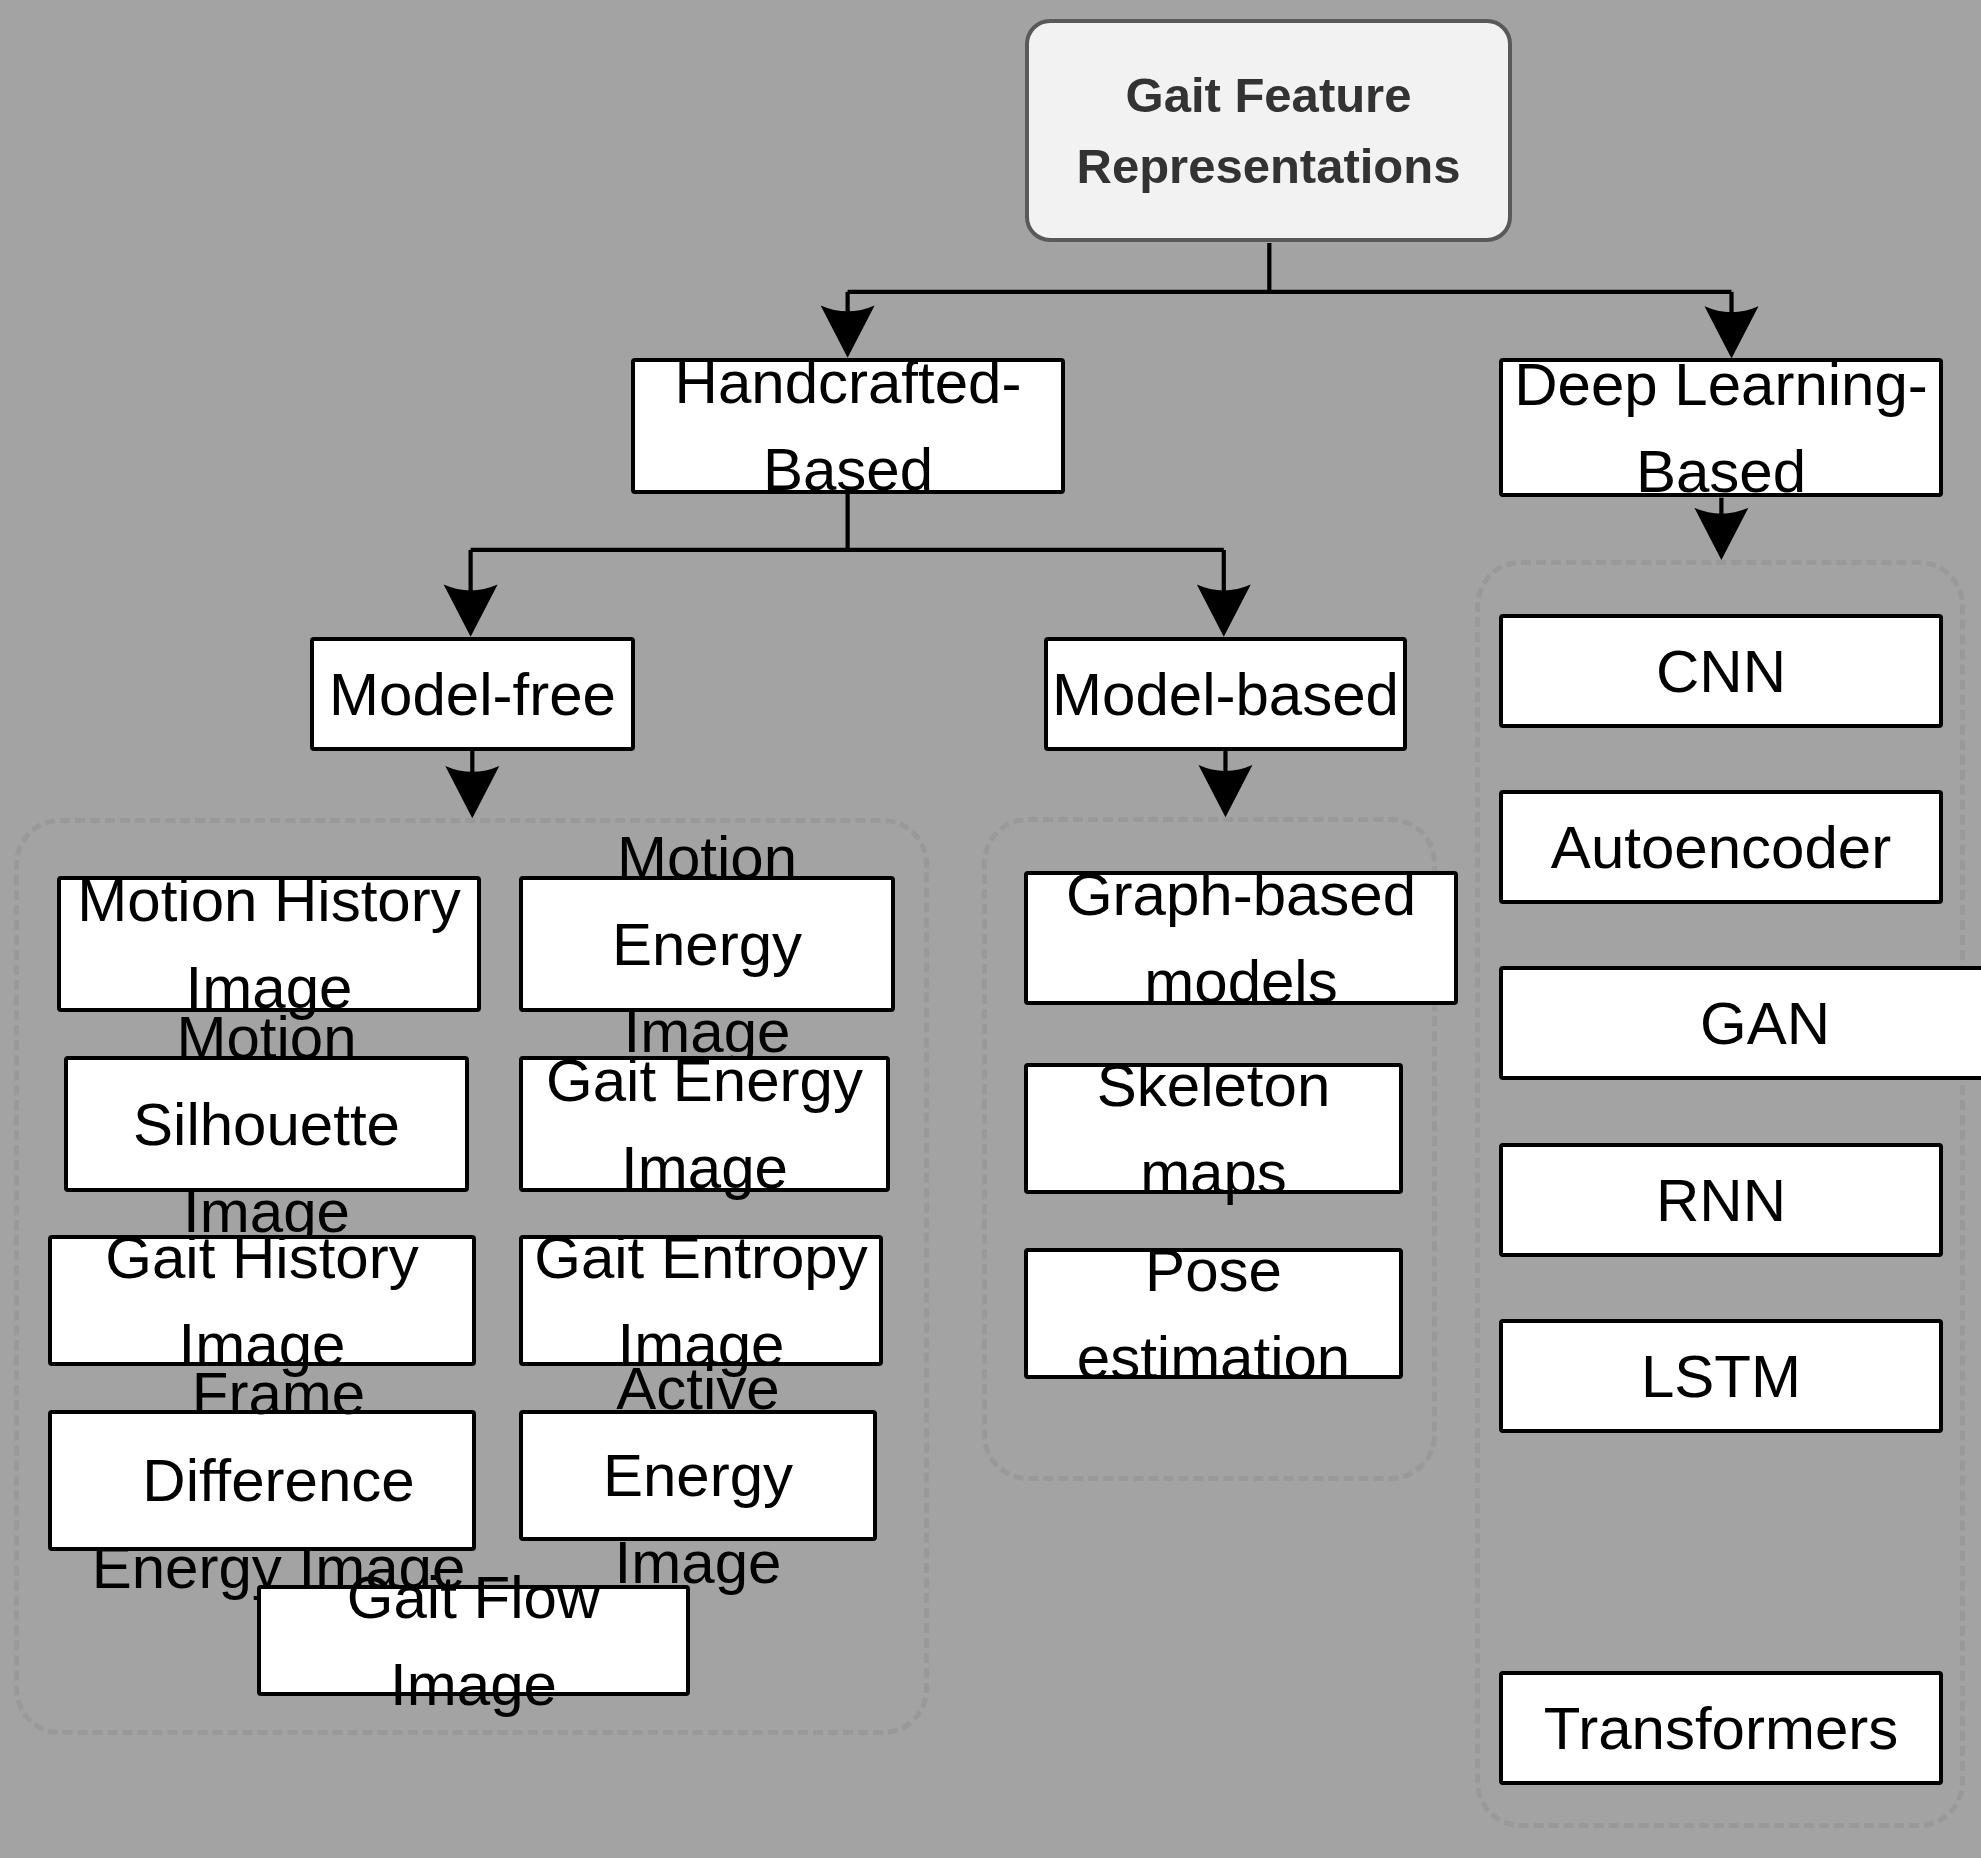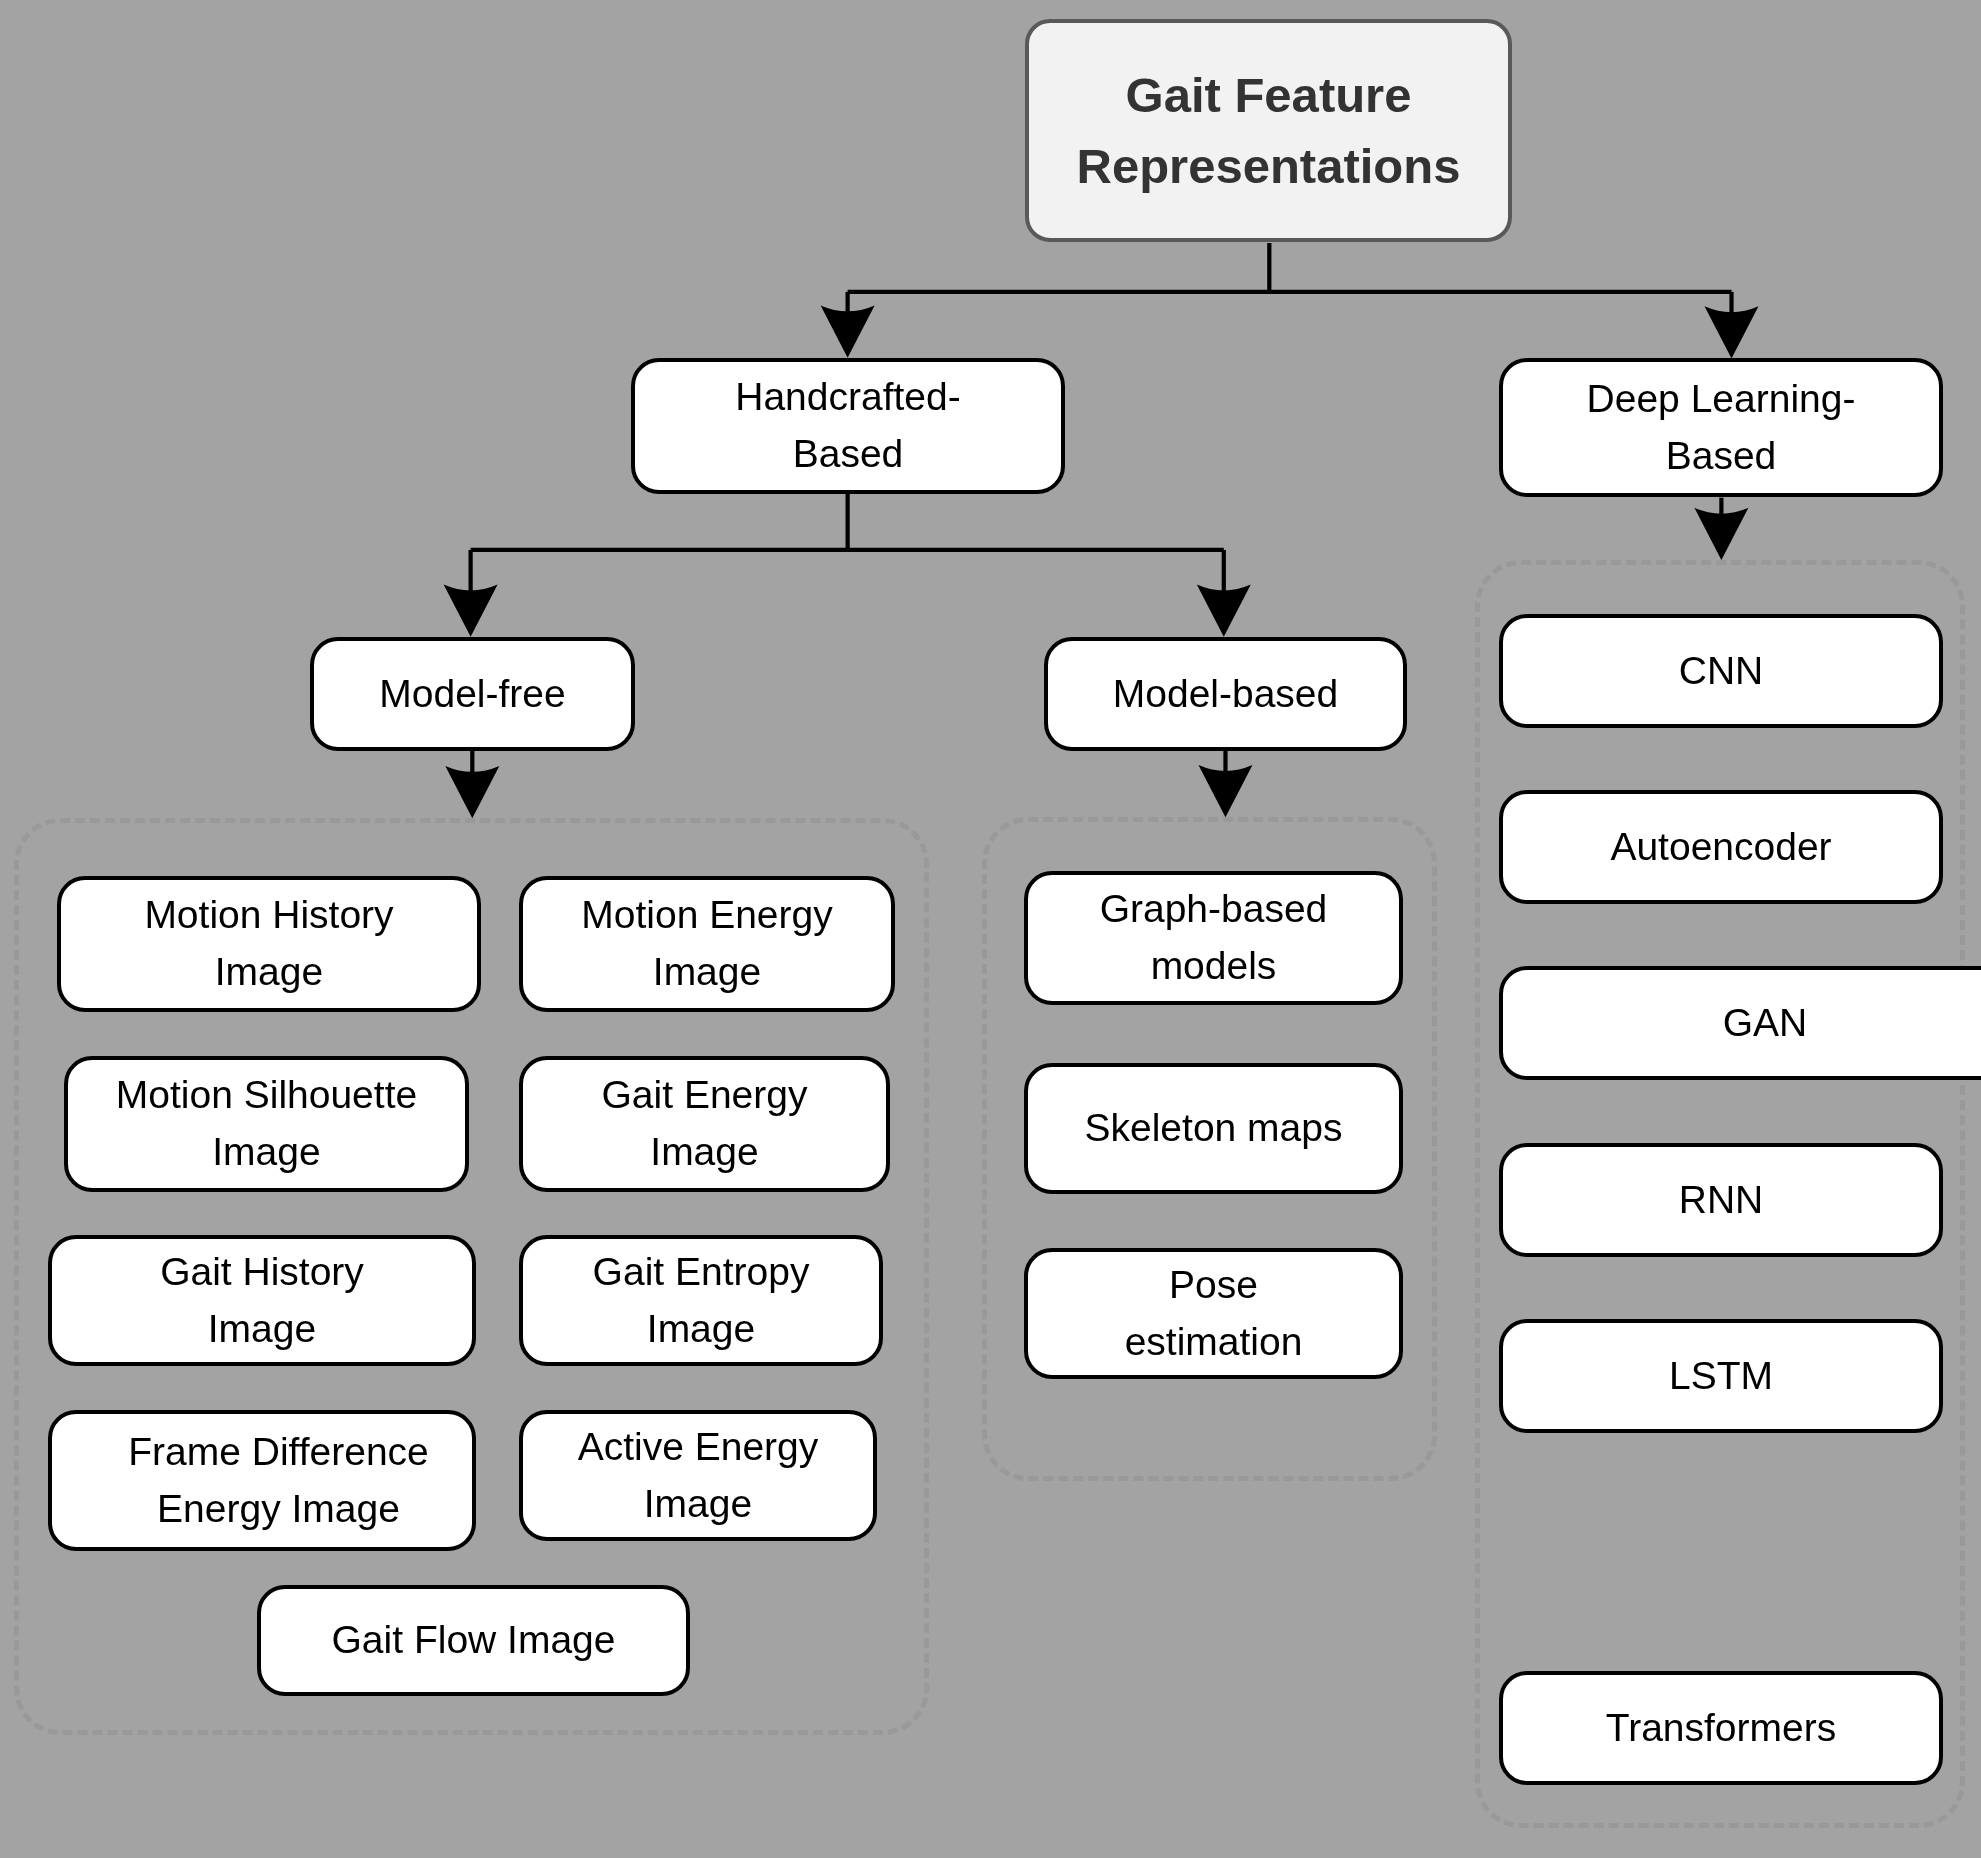--- a/index.html
+++ b/index.html
@@ -25,24 +25,24 @@
   }
   .node {
     position: absolute;
     box-sizing: border-box;
     display: flex;
     align-items: center;
     justify-content: center;
     text-align: center;
     white-space: pre-line;
     border: 4.2px solid #000000;
-    border-radius: 28px;
+    border-radius: 4px;
     background: #ffffff;
     color: #000000;
-    font-size: 39px;
+    font-size: 60px;
     line-height: 1.45;
     z-index: 2;
   }
   .node.root {
     border: 4.2px solid #595959;
     border-radius: 25px;
     background: #f2f2f2;
     color: #333333;
     font-weight: bold;
     font-size: 49px;
@@ -112,21 +112,21 @@
   <div class="node" style="left:48px; top:1235px; width:428px; height:131px;">Gait History
 Image</div>
   <div class="node" style="left:519px; top:1235px; width:364px; height:131px;">Gait Entropy
 Image</div>
   <div class="node" style="left:48px; top:1410px; width:428px; height:141px;padding-left:33px;">Frame Difference
 Energy Image</div>
   <div class="node" style="left:519px; top:1410px; width:358px; height:131px;">Active Energy
 Image</div>
   <div class="node" style="left:257px; top:1585px; width:433px; height:111px;">Gait Flow Image</div>
 
-  <div class="node" style="left:1024px; top:871px; width:379px; height:134px;">Graph-based
+  <div class="node" style="left:1024px; top:871px; width:434px; height:134px;">Graph-based
 models</div>
   <div class="node" style="left:1024px; top:1063px; width:379px; height:131px;">Skeleton maps</div>
   <div class="node" style="left:1024px; top:1248px; width:379px; height:131px;">Pose
 estimation</div>
 
   <div class="node" style="left:1499px; top:614px; width:444px; height:114px;">CNN</div>
   <div class="node" style="left:1499px; top:790px; width:444px; height:114px;">Autoencoder</div>
   <div class="node" style="left:1499px; top:966px; width:532px; height:114px;">GAN</div>
   <div class="node" style="left:1499px; top:1143px; width:444px; height:114px;">RNN</div>
   <div class="node" style="left:1499px; top:1319px; width:444px; height:114px;">LSTM</div>

